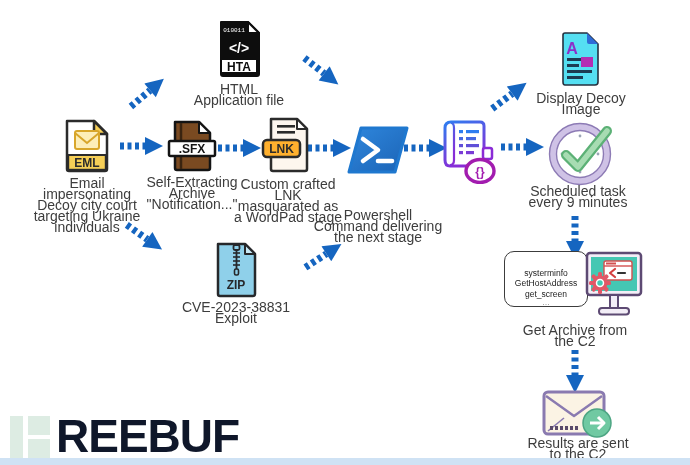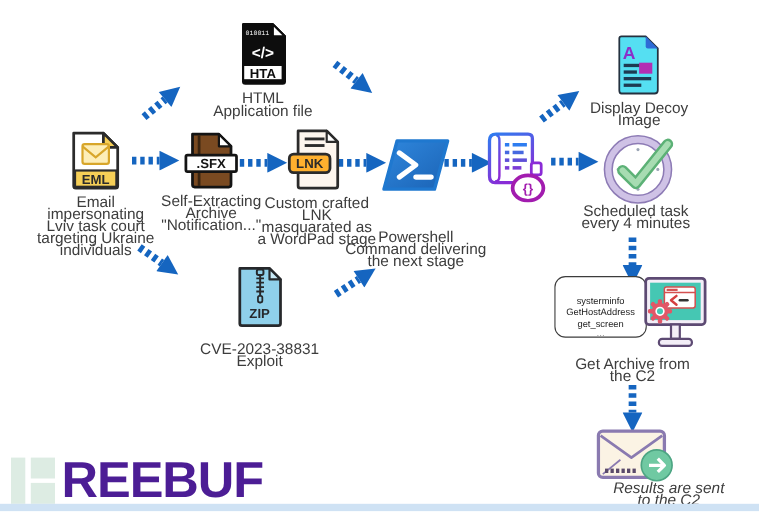--- a/index.html
+++ b/index.html
@@ -14,21 +14,21 @@
   }
   .arrow{position:absolute;}
   .bubble{
     position:absolute;box-sizing:border-box;background:#fff;border:1.5px solid #3c3c3c;
     border-radius:10px;text-align:center;padding:5px 3px 1px 3px;
     font-size:8.5px;line-height:10.5px;color:#222;white-space:pre-line;
   }
   .bubble .dots{color:#9a9a9a;line-height:6px;font-size:9px;}
   .watermark{
     position:absolute;display:flex;align-items:flex-start;
-    color:#4c1d95;user-select:none;
+    color:#0f172a;user-select:none;
   }
   .wm-bar{width:13px;height:42px;background:#ddece3;margin-right:5px;margin-top:2px;}
   .wm-stack{display:flex;flex-direction:column;gap:4px;margin-right:6px;margin-top:2px;}
   .wm-stack div{width:22px;height:19px;background:#ddece3;}
   .wm-text{font-size:46px;font-weight:800;letter-spacing:-1px;line-height:44px;}
   .footer-strip{position:absolute;left:0;top:458px;width:690px;height:7px;background:#cfe2f4;}
 </style>
 </head>
 <body>
 
@@ -97,21 +97,21 @@
   <svg class="abs" style="left:61px;top:118px;" width="52" height="56" viewBox="0 0 52 56">
     <path d="M6 3 H33 L46 16 V51 Q46 53 44 53 H8 Q6 53 6 51 Z" fill="#ffffff" stroke="#2b2b2b" stroke-width="2.5" stroke-linejoin="round"></path>
     <rect x="7.2" y="37" width="37.6" height="14.8" fill="#f6cf57" stroke="#2b2b2b" stroke-width="2"></rect>
     <path d="M33 3 L46 16 H33 Z" fill="#f6cf57" stroke="#2b2b2b" stroke-width="2.5" stroke-linejoin="round"></path>
     <rect x="14" y="13" width="24" height="18" rx="2" fill="#fdeeb8" stroke="#d8a62a" stroke-width="2"></rect>
     <path d="M14 15 L26 25 L38 15" fill="none" stroke="#d8a62a" stroke-width="2"></path>
     <text x="26" y="49" text-anchor="middle" font-size="12" font-weight="bold" fill="#2b2b2b">EML</text>
   </svg>
   <div class="label" style="left:27px;top:178px;width:120px;">Email
 impersonating
-Lviv task court
+Decoy city court
 targeting Ukraine
 individuals</div>
 
   <svg class="abs" style="left:214px;top:19px;" width="50" height="60" viewBox="0 0 50 60">
     <path d="M7 3 H34 L45 14 V55 Q45 57 43 57 H9 Q7 57 7 55 Z" fill="#0d0d0d" stroke="#0d0d0d" stroke-width="2" stroke-linejoin="round"></path>
     <path d="M34 3 L45 14 H34 Z" fill="#ffffff" stroke="#0d0d0d" stroke-width="2" stroke-linejoin="round"></path>
     <text x="20" y="13" text-anchor="middle" font-size="6" font-family="Liberation Mono, monospace" fill="#ffffff">010011</text>
     <text x="25" y="34" text-anchor="middle" font-size="14" font-weight="bold" fill="#ffffff">&lt;/&gt;</text>
     <rect x="7" y="40" width="36" height="14" fill="#ffffff" stroke="#0d0d0d" stroke-width="2"></rect>
     <text x="25" y="51.5" text-anchor="middle" font-size="12" font-weight="bold" fill="#0d0d0d">HTA</text>
@@ -148,21 +148,21 @@
     <path d="M33 3 L43 13 H33 Z" fill="#c8e9f6" stroke="#26282b" stroke-width="2" stroke-linejoin="round"></path>
     <rect x="21.5" y="4" width="6" height="5" rx="1.5" fill="#8fd0ea" stroke="#26282b" stroke-width="1.8"></rect>
     <line x1="24.5" y1="9" x2="24.5" y2="29" stroke="#26282b" stroke-width="1.8"></line>
     <line x1="21" y1="12" x2="28" y2="12" stroke="#26282b" stroke-width="1.6"></line>
     <line x1="21" y1="16" x2="28" y2="16" stroke="#26282b" stroke-width="1.6"></line>
     <line x1="21" y1="20" x2="28" y2="20" stroke="#26282b" stroke-width="1.6"></line>
     <line x1="21" y1="24" x2="28" y2="24" stroke="#26282b" stroke-width="1.6"></line>
     <rect x="22.5" y="28" width="4" height="6" rx="1.5" fill="#8fd0ea" stroke="#26282b" stroke-width="1.6"></rect>
     <text x="24" y="48" text-anchor="middle" font-size="12" font-weight="bold" fill="#26282b">ZIP</text>
   </svg>
-  <div class="label" style="left:176px;top:312px;width:120px;">CVE-2023-38831
+  <div class="label" style="left:176px;top:302px;width:120px;">CVE-2023-38831
 Exploit</div>
 
   <svg class="abs" style="left:347px;top:126px;" width="62" height="48" viewBox="0 0 62 48">
     <defs>
       <linearGradient id="psgrad" x1="0" y1="0" x2="1" y2="1">
         <stop offset="0" stop-color="#2f87dd"></stop>
           <stop offset="1" stop-color="#1b63b5"></stop>
       </linearGradient>
     </defs>
     <polygon points="14,2 60,2 48,46 2,46" fill="url(#psgrad)" stroke="#1f78cf" stroke-width="3" stroke-linejoin="round"></polygon>
@@ -213,21 +213,21 @@
     <circle cx="36" cy="42" r="30.5" fill="none" stroke="#8d7bb5" stroke-width="1.4"></circle>
     <circle cx="36" cy="42" r="23.5" fill="none" stroke="#8d7bb5" stroke-width="1.4"></circle>
     <circle cx="36" cy="24" r="1.4" fill="#9aa4b5"></circle>
     <circle cx="54" cy="42" r="1.4" fill="#9aa4b5"></circle>
     <circle cx="36" cy="60" r="1.4" fill="#9aa4b5"></circle>
     <circle cx="18" cy="42" r="1.4" fill="#9aa4b5"></circle>
     <path d="M22 43 L34 55 L63 19" fill="none" stroke="#5cb176" stroke-width="10" stroke-linecap="round" stroke-linejoin="round"></path>
     <path d="M22 43 L34 55 L63 19" fill="none" stroke="#a7dcb2" stroke-width="5.5" stroke-linecap="round" stroke-linejoin="round"></path>
   </svg>
   <div class="label" style="left:518px;top:186px;width:120px;">Scheduled task
-every 4 minutes</div>
+every 9 minutes</div>
 
   <div class="bubble" style="left:504px;top:251px;width:84px;height:56px;">
     <span>systerminfo
 GetHostAddress
 get_screen</span>
     <div class="dots">...</div>
   </div>
   <svg class="abs" style="left:584px;top:250px;" width="60" height="72" viewBox="0 0 60 72">
     <rect x="3" y="3" width="54" height="42" rx="3" fill="#f3eef7" stroke="#5d4a73" stroke-width="2.5"></rect>
     <rect x="7" y="7" width="46" height="34" fill="#45c7b3"></rect>
@@ -268,21 +268,21 @@
         <rect x="13" y="38" width="3" height="4"></rect>
       <rect x="18" y="38" width="3" height="4"></rect>
         <rect x="23" y="38" width="3" height="4"></rect>
       <rect x="28" y="38" width="3" height="4"></rect>
         <rect x="33" y="38" width="3" height="4"></rect>
     </g>
     <circle cx="55" cy="35" r="14" fill="#70c9a2" stroke="#4da583" stroke-width="1.5"></circle>
     <line x1="48" y1="35" x2="60" y2="35" stroke="#ffffff" stroke-width="3"></line>
     <path d="M56 29 L62 35 L56 41" fill="none" stroke="#ffffff" stroke-width="3" stroke-linejoin="round"></path>
   </svg>
-  <div class="label" style="left:548px;top:438px;width:120px;font-style:italic;">Results are sent
+  <div class="label" style="left:518px;top:438px;width:120px;">Results are sent
 to the C2</div>
 
   <div class="watermark" style="left:10px;top:414px;">
     <div class="wm-bar"></div>
     <div class="wm-stack">
         <div></div>
         <div></div>
       </div>
     <div class="wm-text">REEBUF</div>
   </div>

